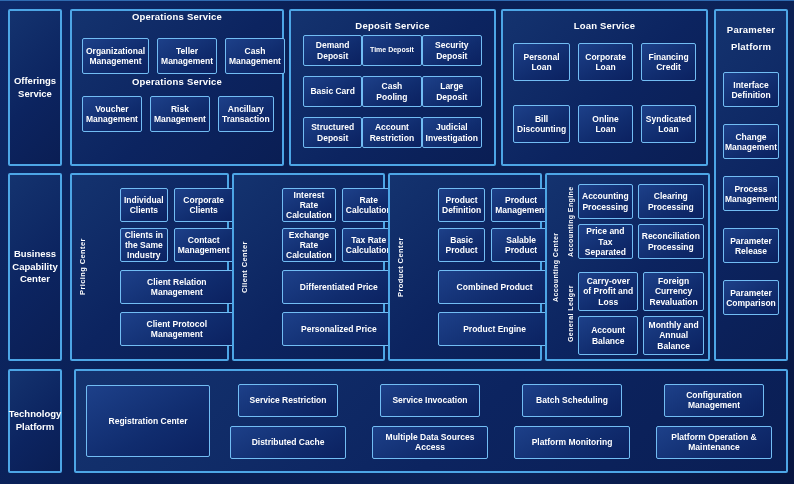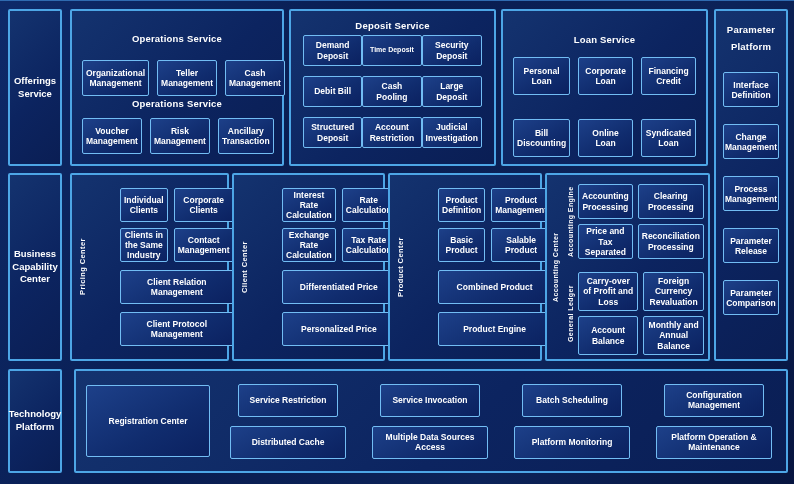--- a/index.html
+++ b/index.html
@@ -22,21 +22,21 @@
     background:linear-gradient(150deg,#1d4089 0%,#102c6e 60%,#0b2160 100%);
     display:flex;align-items:center;justify-content:center;text-align:center;
     font-weight:bold;font-size:8.5px;line-height:1.18;padding:2px 3px;color:#fff;
   }
   .vlabel{
     writing-mode:vertical-rl;transform:rotate(180deg);
     font-weight:bold;font-size:7.5px;letter-spacing:.4px;
     display:flex;align-items:center;justify-content:center;text-align:center;white-space:nowrap;
   }
   
-  .ops{display:flex;flex-direction:column;padding:22px 10px 0 10px;}
+  .ops{display:flex;flex-direction:column;padding:0 10px 0 10px;}
   .ops .r{display:flex;gap:8px;}
   .ops .box{flex:1;height:36px;}
   
   .grid3{display:grid;grid-template-columns:repeat(3,1fr);gap:10px 0;padding:4px 12px 0 12px;}
   .grid3 .box{height:31px;}
   
   .loan-grid{display:grid;grid-template-columns:repeat(3,1fr);gap:24px 8px;padding:12px 10px 0 10px;}
   .loan-grid .box{height:38px;}
   
   .param{display:flex;flex-direction:column;align-items:center;padding:10px 7px 0 7px;}
@@ -89,31 +89,31 @@
       <div class="box">Ancillary Transaction</div>
     </div>
   </div>
 
   <div class="panel" style="left:289px;top:8px;width:207px;height:157px;">
     <div class="ptitle" style="margin-top:9px;">Deposit Service</div>
     <div class="grid3">
       <div class="box">Demand Deposit</div>
       <div class="box" style="font-size:7px;">Time Deposit</div>
       <div class="box">Security Deposit</div>
-      <div class="box">Debit Bill</div>
+      <div class="box">Basic Card</div>
       <div class="box">Cash Pooling</div>
       <div class="box">Large Deposit</div>
       <div class="box">Structured Deposit</div>
       <div class="box">Account Restriction</div>
       <div class="box">Judicial Investigation</div>
     </div>
   </div>
 
   <div class="panel" style="left:501px;top:8px;width:207px;height:157px;">
-    <div class="ptitle" style="margin-top:23px;">Loan Service</div>
+    <div class="ptitle" style="margin-top:9px;">Loan Service</div>
     <div class="loan-grid">
       <div class="box">Personal Loan</div>
       <div class="box">Corporate Loan</div>
       <div class="box">Financing Credit</div>
       <div class="box">Bill Discounting</div>
       <div class="box">Online Loan</div>
       <div class="box">Syndicated Loan</div>
     </div>
   </div>
 

